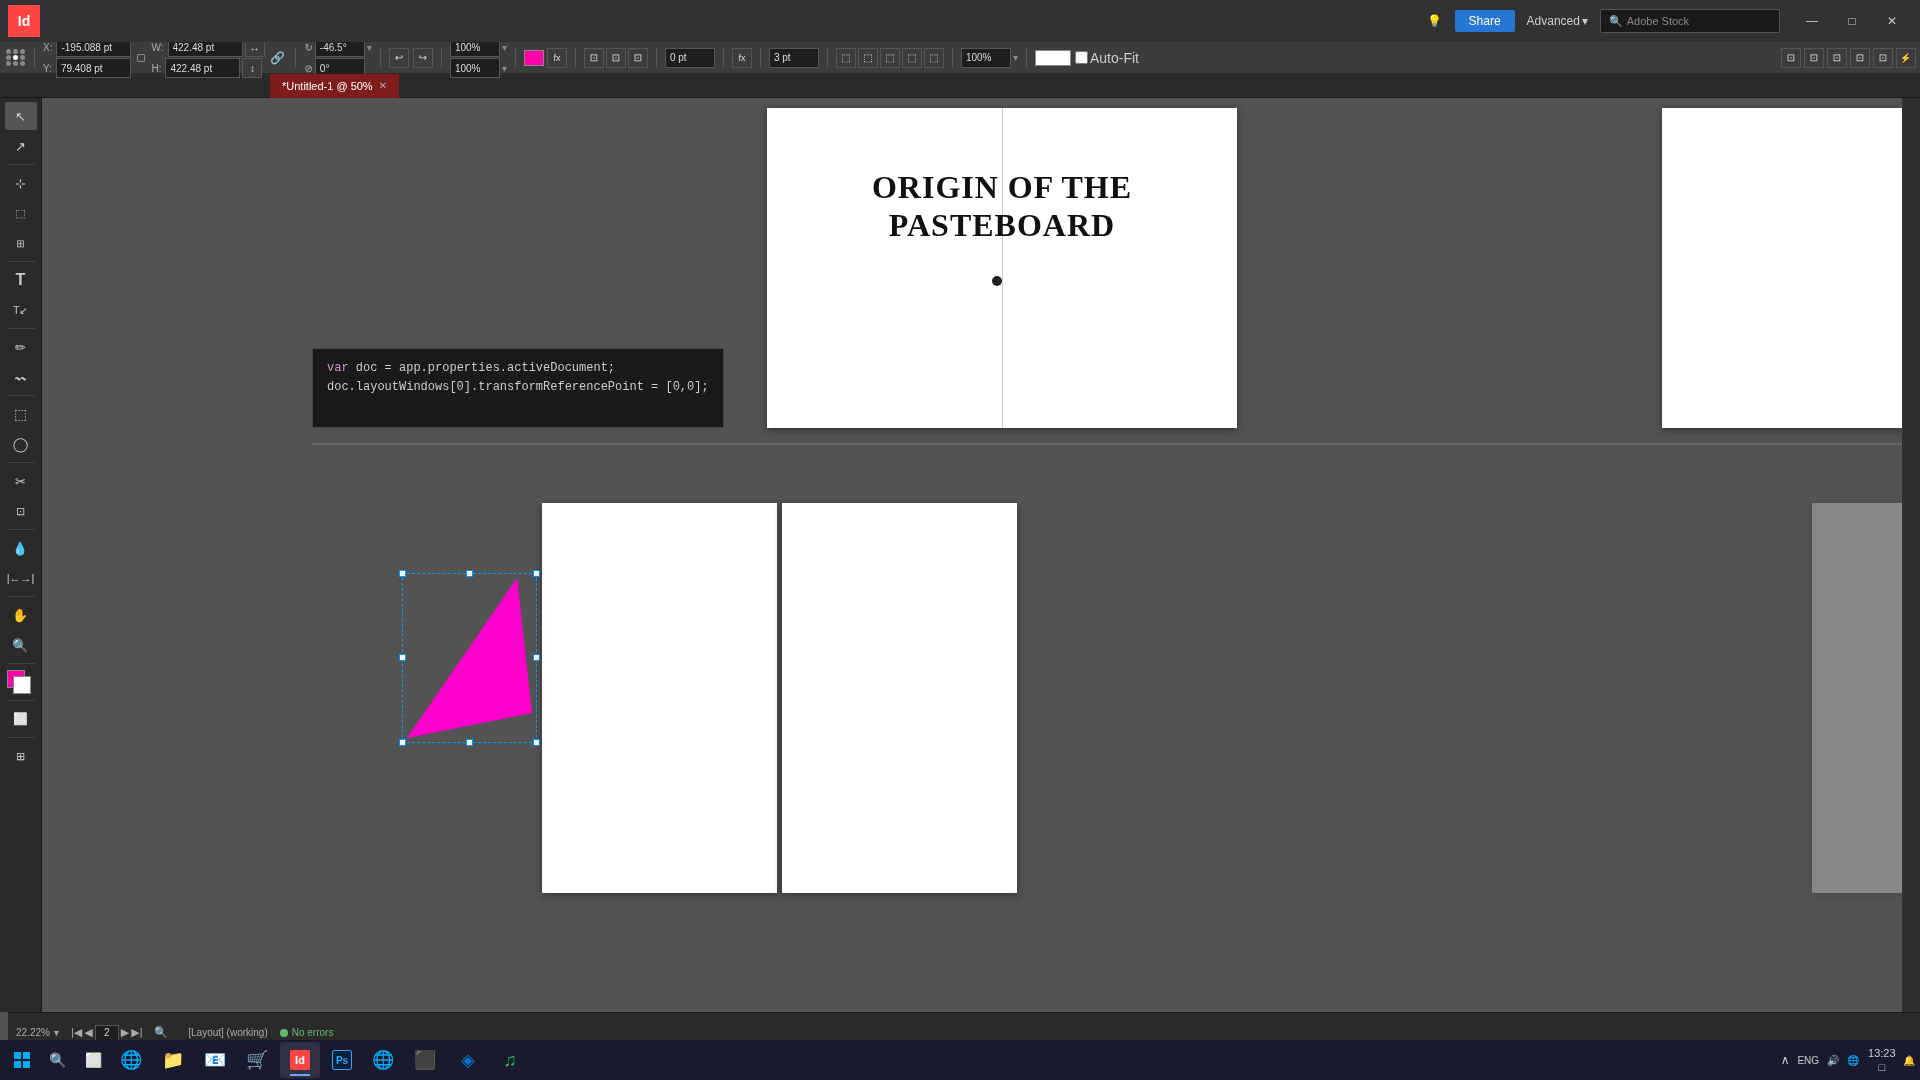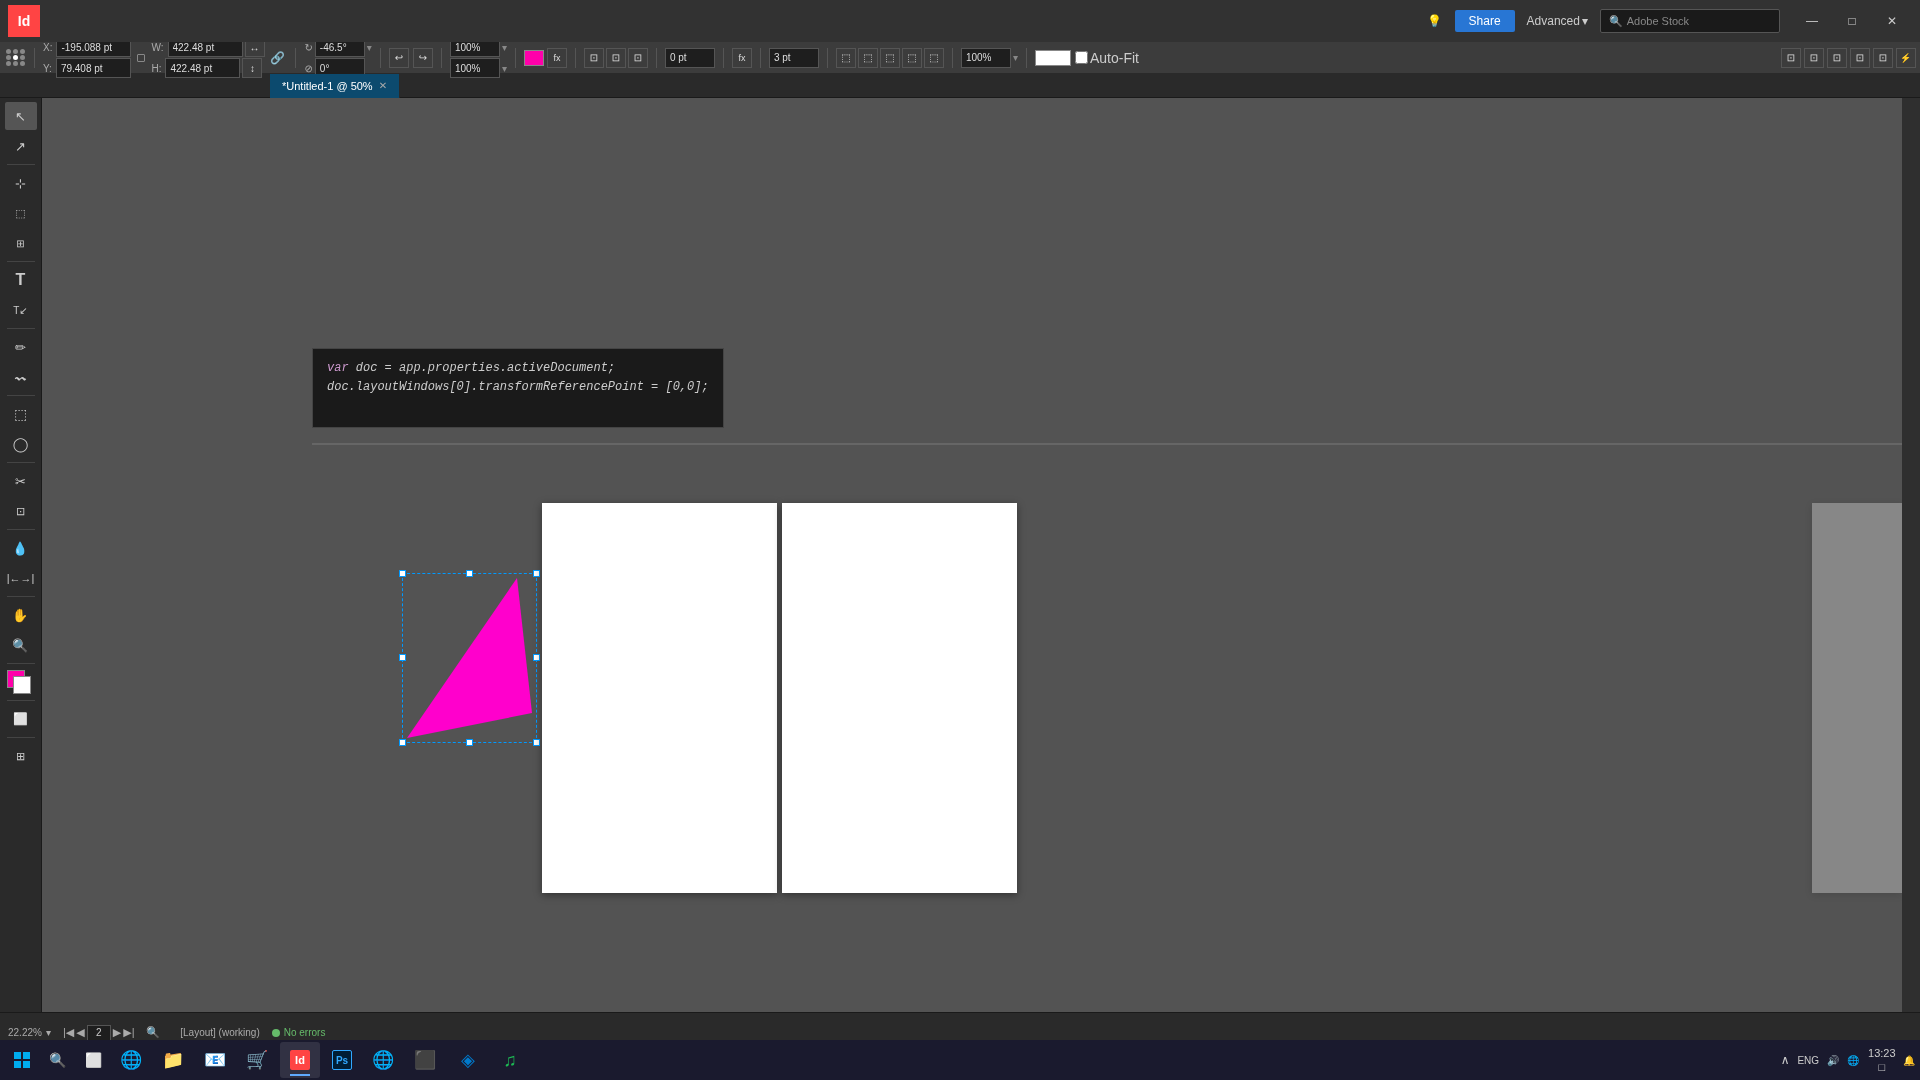--- a/index.html
+++ b/index.html
@@ -117,21 +117,21 @@
       border-bottom: 1px solid #1a1a1a;
     }
     .tab {
       height: 24px; padding: 0 12px;
       background: #444; color: #ccc;
       font-size: 11px;
       display: flex; align-items: center; gap: 6px;
       border-right: 1px solid #2a2a2a;
       cursor: pointer;
     }
-    .tab.active { background: #0c4a6e; color: #fff; }
+    .tab.active { background: #7f1d1d; color: #fff; }
     .tab-close { font-size: 10px; color: #aaa; }
 
     
     #main-area {
       display: flex;
       height: calc(1080px - 42px - 32px - 28px - 24px - 28px - 28px);
       position: relative;
     }
 
     
@@ -179,21 +179,21 @@
       top: 250px; left: 270px;
       background: #1a1a1a;
       border: 1px solid #444;
       padding: 10px 14px;
       font-family: 'Courier New', monospace;
       font-size: 12px;
       line-height: 1.6;
       z-index: 100;
       min-width: 400px;
     }
-    .code-line { white-space: nowrap; font-style: italic; }
+    .code-line { white-space: nowrap; }
     .code-var { color: #cc99cd; }
     .code-gray { color: #cccccc; }
 
     
     .selection-box {
       position: absolute;
       border: 1px dashed #0099ff;
       pointer-events: none;
     }
     .handle {
@@ -520,20 +520,37 @@
     <div id="code-tooltip">
       <div class="code-line">
         <span class="code-var">var </span><span class="code-gray">doc = app.properties.activeDocument;</span>
       </div>
       <div class="code-line">
         <span class="code-gray">doc.layoutWindows[0].transformReferencePoint = [0,0];</span>
       </div>
       <div class="code-line">&nbsp;</div>
     </div>
 
+    <div style="position:absolute; top:10px; left:270px; right:18px; height:340px;">
+
+      <div class="page" style="top:0; left:455px; width:470px; height:320px;">
+
+        <div style="position:absolute;left:235px;top:0;bottom:0;width:1px;background:#ccc;"></div>
+
+        <div style="position:absolute;top:60px;left:0;right:0;text-align:center;font-size:32px;font-weight:900;font-family:Georgia,serif;letter-spacing:1px;color:#111;line-height:1.2;">
+          <div>ORIGIN OF THE</div>
+          <div>PASTEBOARD</div>
+        </div>
+
+        <div class="center-dot" style="top:168px; left:225px;"></div>
+      </div>
+
+      <div class="page" style="top:0; right:0; width:240px; height:320px;">
+      </div>
+    </div>
 
     <div style="position:absolute;top:345px;left:270px;right:18px;height:2px;background:#666;"></div>
 
     <div style="position:absolute; top:350px; left:270px; right:18px; bottom:28px;">
 
       <div style="position:absolute; top:80px; left:35px; width:220px; height:200px;">
 
         <svg width="220" height="220" style="position:absolute;top:0;left:0;">
           <polygon points="60,210 170,50 185,185" fill="#ff00cc"></polygon>
         </svg>
@@ -569,21 +586,21 @@
       <div class="page" style="top:55px; right:0; width:90px; height:390px; opacity:0.3;">
       </div>
     </div>
 
     <div style="position:absolute;top:0;right:0;width:18px;height:100%;background:#2f2f2f;">
     </div>
 
   </div>
 </div>
 
-<div id="status-bar" style="position:relative;height:40px;">
+<div id="status-bar" style="position:relative;height:40px;margin-left:8px;">
   <div class="status-item">
     <span>22.22%</span>
     <span>▾</span>
   </div>
   <div style="display:flex;align-items:center;gap:2px;">
     <button style="background:none;border:none;color:#aaa;cursor:pointer;font-size:11px;">|◀</button>
     <button style="background:none;border:none;color:#aaa;cursor:pointer;font-size:11px;">◀</button>
     <input style="width: 24px; height: 16px; background: rgb(30, 30, 30); border: 1px solid rgb(85, 85, 85); color: rgb(204, 204, 204); font-size: 10px; text-align: center;" value="2" readonly="">
     <button style="background:none;border:none;color:#aaa;cursor:pointer;font-size:11px;">▶</button>
     <button style="background:none;border:none;color:#aaa;cursor:pointer;font-size:11px;">▶|</button>

